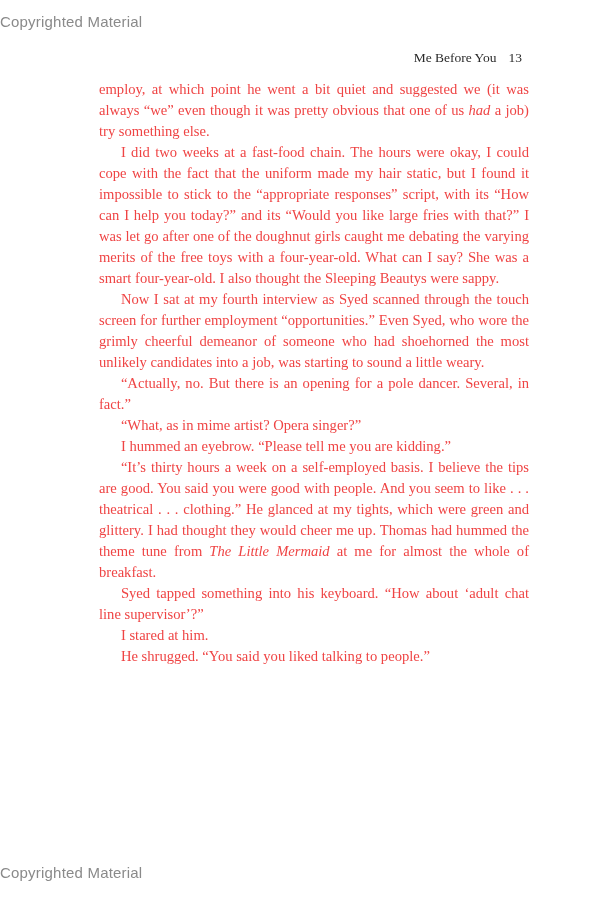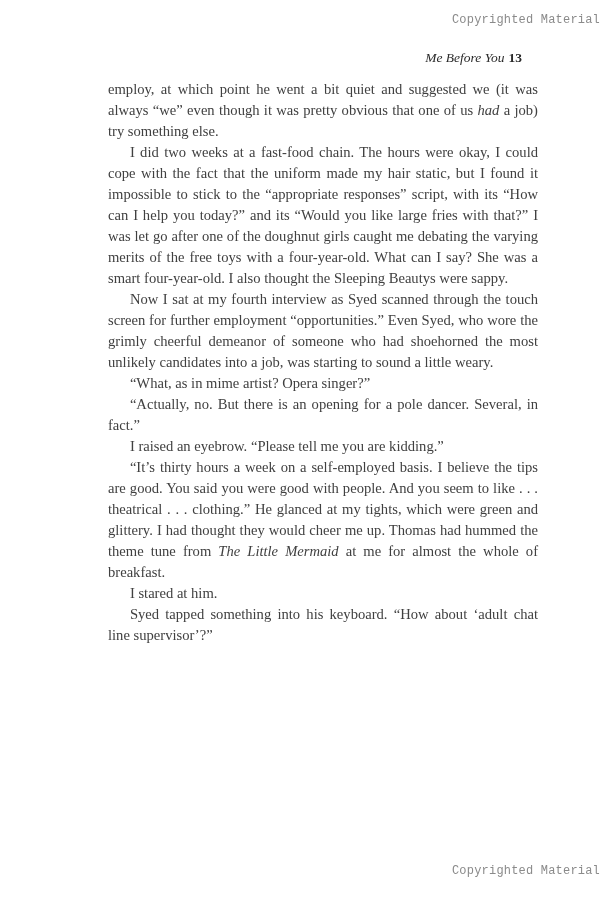--- a/index.html
+++ b/index.html
@@ -12,53 +12,51 @@
     width: 600px;
     height: 899px;
     background: #ffffff;
     overflow: hidden;
     font-family: "Liberation Serif", serif;
   }
   .copyright {
     position: absolute;
     left: 0;
     width: 100%;
-    text-align: right;
-    font-family: Liberation Mono, monospace;
-    font-size: 12px;
+    text-align: left;
+    font-family: Liberation Sans, sans-serif;
+    font-size: 15px;
     color: #8a8a8a;
     letter-spacing: 0.2px;
   }
   .copyright.top { top: 13px; }
   .copyright.bottom { top: 864px; }
   .running-header {
     position: absolute;
     top: 50px;
     right: 78px;
     font-size: 13.5px;
     color: #2a2a2a;
     text-align: right;
   }
   .running-header .book-title {
-    font-style: italic;
     margin-top: 24px;
   }
   .running-header .page-number {
     font-style: normal;
-    margin-left: 4px;
-    font-weight: bold;
+    margin-left: 12px;
   }
   .body-text {
     position: absolute;
     top: 79px;
-    left: 108px;
+    left: 99px;
     width: 430px;
     font-size: 14.6px;
     line-height: 21px;
-    color: #404040;
+    color: #ef4444;
     text-align: justify;
     hyphens: none;
   }
   .body-text p.para {
     margin: 0;
     padding: 0;
   }
   .body-text p.para.indent {
     text-indent: 1.5em;
     font-family: Liberation Serif, serif;
@@ -75,23 +73,24 @@
   <div class="copyright top">Copyrighted Material</div>
 
   <div class="running-header">
     <span class="book-title">Me Before You</span><span class="page-number">13</span>
   </div>
 
   <div class="body-text" id="paragraphs">
       <p class="para"><span>employ, at which point he went a bit quiet and suggested we (it was always “we” even though it was pretty obvious that one of us </span><em>had</em><span> a job) try something else.</span></p>
       <p class="para indent"><span>I did two weeks at a fast-food chain. The hours were okay, I could cope with the fact that the uniform made my hair static, but I found it impossible to stick to the “appropriate responses” script, with its “How can I help you today?” and its “Would you like large fries with that?” I was let go after one of the doughnut girls caught me debating the varying merits of the free toys with a four-year-old. What can I say? She was a smart four-year-old. I also thought the Sleeping Beautys were sappy.</span></p>
       <p class="para indent"><span>Now I sat at my fourth interview as Syed scanned through the touch screen for further employment “opportunities.” Even Syed, who wore the grimly cheerful demeanor of someone who had shoehorned the most unlikely candidates into a job, was starting to sound a little weary.</span></p>
+      <p class="para indent"><span>“Actually, no. But there is an opening for a pole dancer. Several, in fact.”</span></p>
       <p class="para indent"><span>“What, as in mime artist? Opera singer?”</span></p>
-      <p class="para indent"><span>“Actually, no. But there is an opening for a pole dancer. Several, in fact.”</span></p>
-      <p class="para indent"><span>I raised an eyebrow. “Please tell me you are kidding.”</span></p>
+      <p class="para indent"><span>I hummed an eyebrow. “Please tell me you are kidding.”</span></p>
       <p class="para indent"><span>“It’s thirty hours a week on a self-employed basis. I believe the tips are good. You said you were good with people. And you seem to like . . . theatrical . . . clothing.” He glanced at my tights, which were green and glittery. I had thought they would cheer me up. Thomas had hummed the theme tune from </span><em>The Little Mermaid</em><span> at me for almost the whole of breakfast.</span></p>
+      <p class="para indent"><span>Syed tapped something into his keyboard. “How about ‘adult chat line supervisor’?”</span></p>
       <p class="para indent"><span>I stared at him.</span></p>
-      <p class="para indent"><span>Syed tapped something into his keyboard. “How about ‘adult chat line supervisor’?”</span></p>
+      <p class="para indent"><span>He shrugged. “You said you liked talking to people.”</span></p>
     </div>
 
   <div class="copyright bottom">Copyrighted Material</div>
 
 </div>
 
 </body></html>

